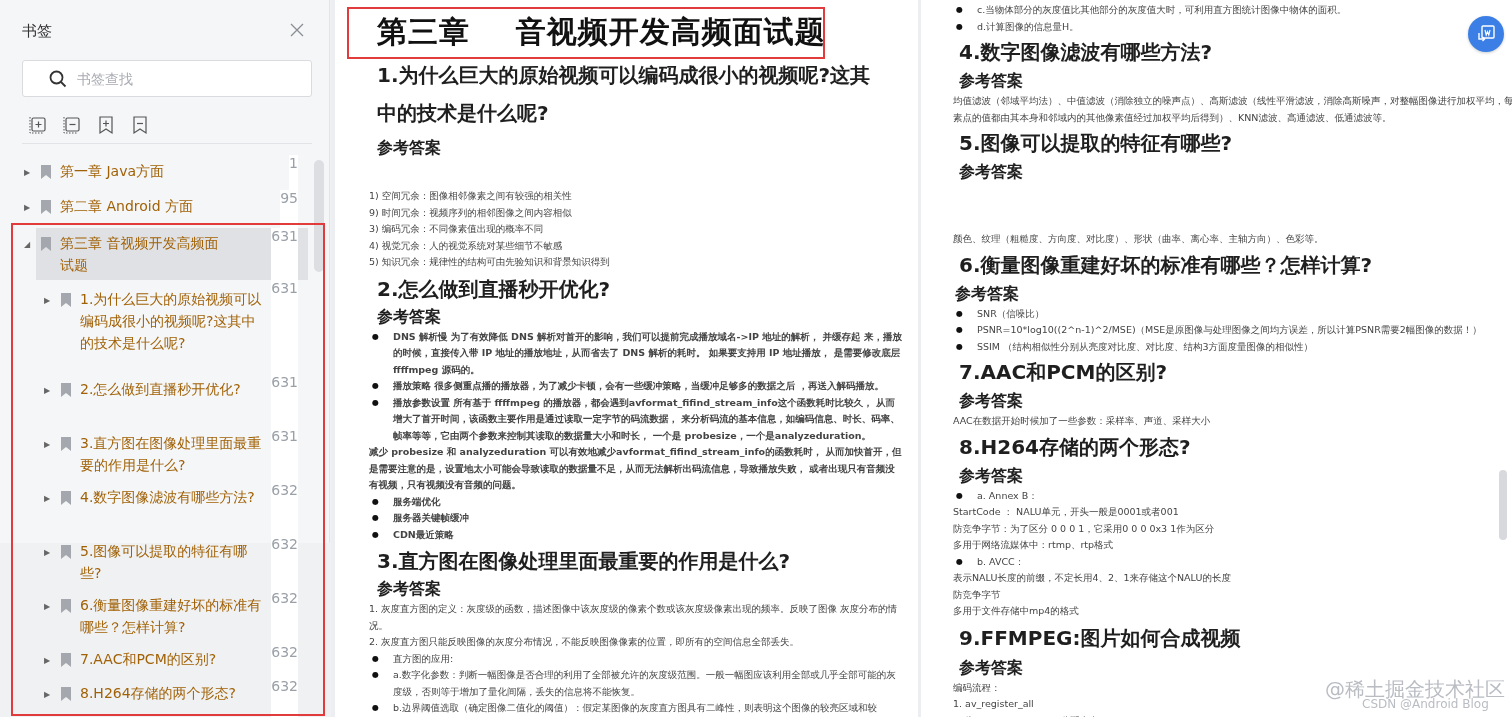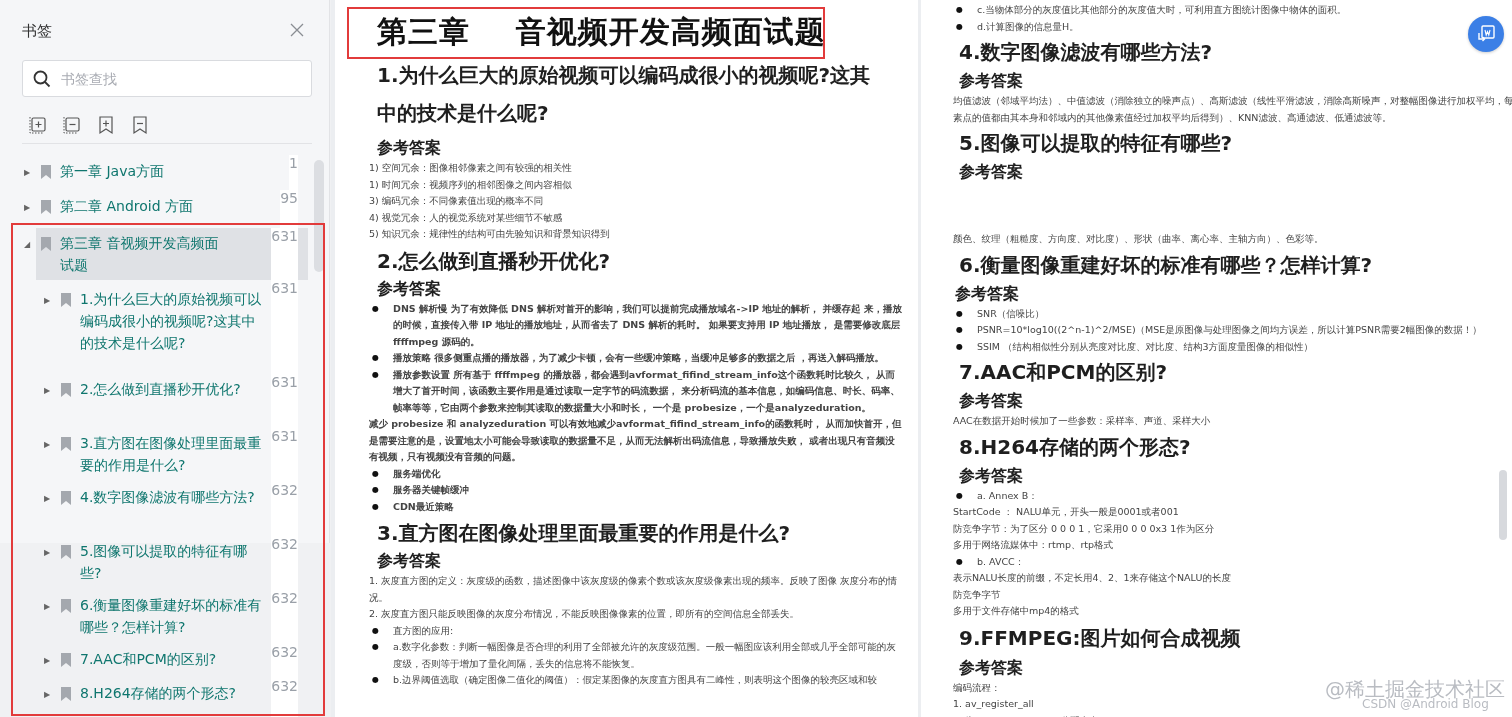--- a/index.html
+++ b/index.html
@@ -3,33 +3,33 @@
 <meta charset="utf-8">
 <style>
   * { box-sizing: border-box; margin: 0; padding: 0; }
   html, body { width: 1512px; height: 717px; overflow: hidden; background: #f0f1f3; font-family: "DejaVu Sans", "Liberation Sans", sans-serif; }
   .app { position: relative; width: 1512px; height: 717px; }
 
   
   .sidebar { position: absolute; left: 0; top: 0; width: 330px; height: 543px; background: #f5f6f8; border-right: 1px solid #e2e3e6; }
   .sb-title { position: absolute; left: 22px; top: 22px; font-size: 15px; color: #333; }
   .sb-close { position: absolute; left: 288px; top: 22px; width: 18px; height: 18px; color: #888; font-size: 20px; line-height: 18px; text-align: center; cursor: pointer; }
-  .sb-search { position: absolute; left: 22px; top: 60px; width: 290px; height: 37px; background: #fff; border: 1px solid #d9dbdf; border-radius: 3px; display: flex; align-items: center; padding-left: 10px; }
+  .sb-search { position: absolute; left: 22px; top: 60px; width: 290px; height: 37px; background: #fff; border: 1px solid #d9dbdf; border-radius: 3px; display: flex; align-items: center; padding-left: 26px; }
   .sb-search svg { flex: none; }
   .sb-search input { border: none; outline: none; background: transparent; font-size: 14px; margin-left: 10px; color: #333; width: 220px; font-family: "DejaVu Sans", sans-serif; }
   .sb-search input::placeholder { color: #a8abb2; }
   .sb-tools { position: absolute; left: 28px; top: 115px; display: flex; gap: 14px; }
   .sb-tool { width: 20px; height: 20px; cursor: pointer; }
   .sb-divider { position: absolute; left: 22px; top: 143px; width: 290px; height: 1px; background: #e2e3e6; }
 
   .tree { position: absolute; left: 0; top: 155px; width: 310px; height: 562px; overflow: hidden; }
   .node { position: relative; display: flex; align-items: flex-start; cursor: pointer; }
   .node .arrow { width: 10px; height: 10px; margin-top: 8px; flex: none; color: #666; font-size: 8px; line-height: 10px; }
   .node .bm { width: 12px; height: 14px; margin-top: 5px; margin-left: 6px; flex: none; }
-  .node .label { font-size: 14px; color: #0f766e; line-height: 22px; margin-left: 8px; width: 195px; }
+  .node .label { font-size: 14px; color: #a16207; line-height: 22px; margin-left: 8px; width: 195px; }
   .node .page { position: absolute; right: 12px; bottom: 2px; font-size: 14px; color: #9aa0a8; }
   .lvl0 { padding-left: 24px; }
   .lvl0 .label { width: 210px; }
   .lvl1 { padding-left: 44px; }
   .lvl1 .label { width: 185px; }
   .node.selected .sel-bg { position: absolute; left: 36px; right: 2px; top: 0; bottom: 0; background: #dfe1e5; }
   .node > * { position: relative; }
   .node.selected > .sel-bg { position: absolute; }
 
   .sb-scroll { position: absolute; left: 314px; top: 160px; width: 10px; height: 112px; background: #dcdee2; border-radius: 5px; }
@@ -206,23 +206,23 @@
   <div class="viewer">
 
     <div class="page page1">
       <div class="chapter-title">第三章    音视频开发高频面试题</div>
       <div class="red-box" style="left:12px; top:7px; width:478px; height:52px;"></div>
 
       <div class="doc" style="top:56px; left:0; padding-left:42px; padding-right:14px;">
         <div class="h1">1.为什么巨大的原始视频可以编码成很小的视频呢?这其</div>
         <div class="h1">中的技术是什么呢?</div>
         <div class="h2" style="margin-top:4px;">参考答案</div>
-        <div style="margin-left:-8px;">
+        <div style="margin-left:-8px;margin-top:28px;">
           <div class="p">1)  空间冗余：图像相邻像素之间有较强的相关性</div>
-          <div class="p">1)  时间冗余：视频序列的相邻图像之间内容相似</div>
+          <div class="p">9)  时间冗余：视频序列的相邻图像之间内容相似</div>
           <div class="p">3)  编码冗余：不同像素值出现的概率不同</div>
           <div class="p">4)  视觉冗余：人的视觉系统对某些细节不敏感</div>
           <div class="p">5)  知识冗余：规律性的结构可由先验知识和背景知识得到</div>
         </div>
 
         <div class="h1" style="margin-top:2px; line-height:32px;">2.怎么做到直播秒开优化?</div>
         <div class="h2">参考答案</div>
         <div style="margin-left:-8px;font-weight:bold;">
           <div class="p bullet">DNS 解析慢 为了有效降低 DNS 解析对首开的影响，我们可以提前完成播放域名-&gt;IP 地址的解析， 并缓存起 来，播放的时候，直接传入带 IP 地址的播放地址，从而省去了 DNS 解析的耗时。 如果要支持用 IP 地址播放， 是需要修改底层 ffffmpeg 源码的。</div>
           <div class="p bullet">播放策略 很多侧重点播的播放器，为了减少卡顿，会有一些缓冲策略，当缓冲足够多的数据之后 ，再送入解码播放。</div>

